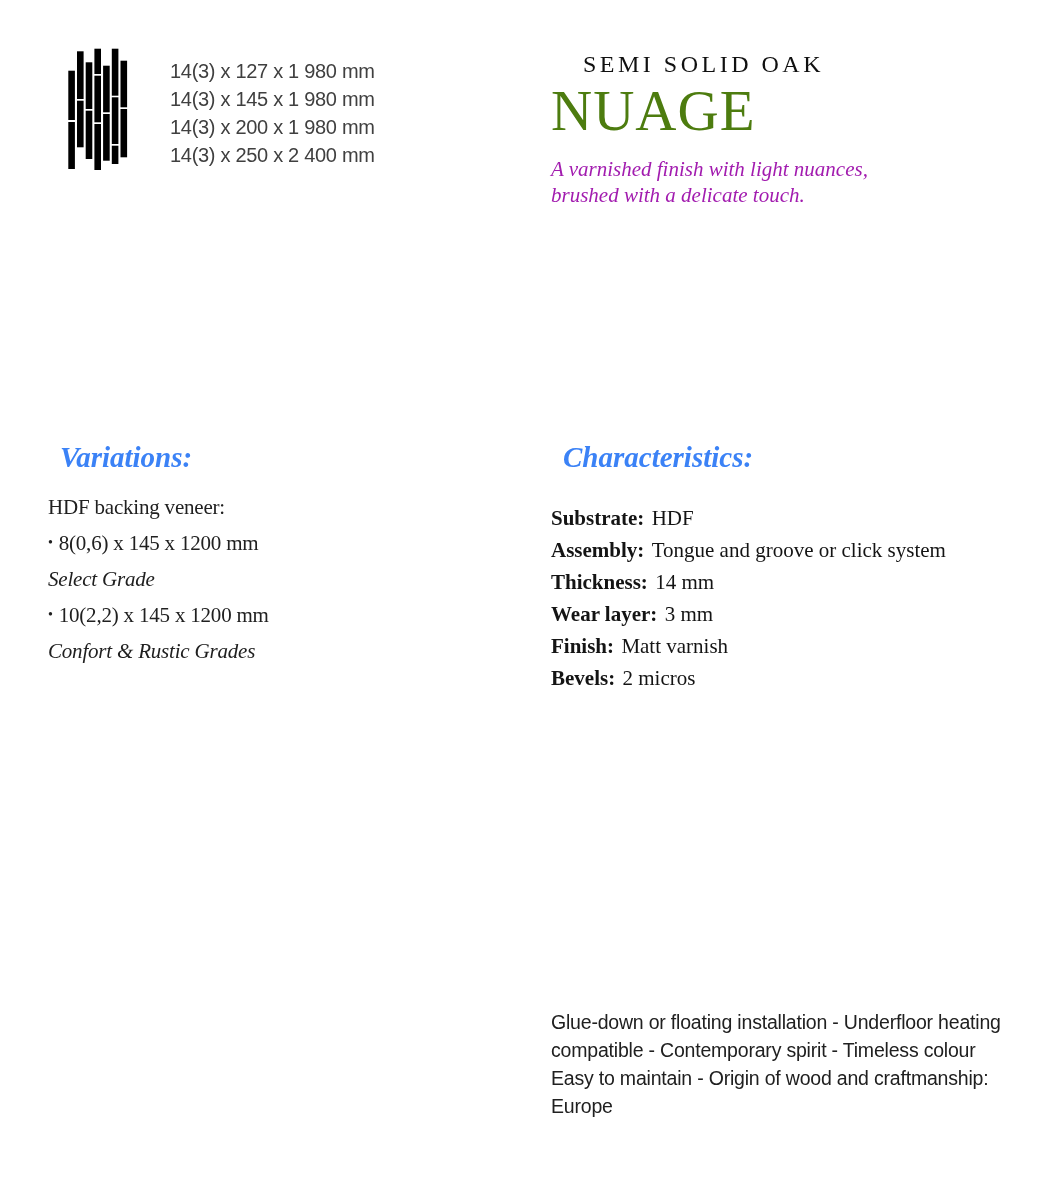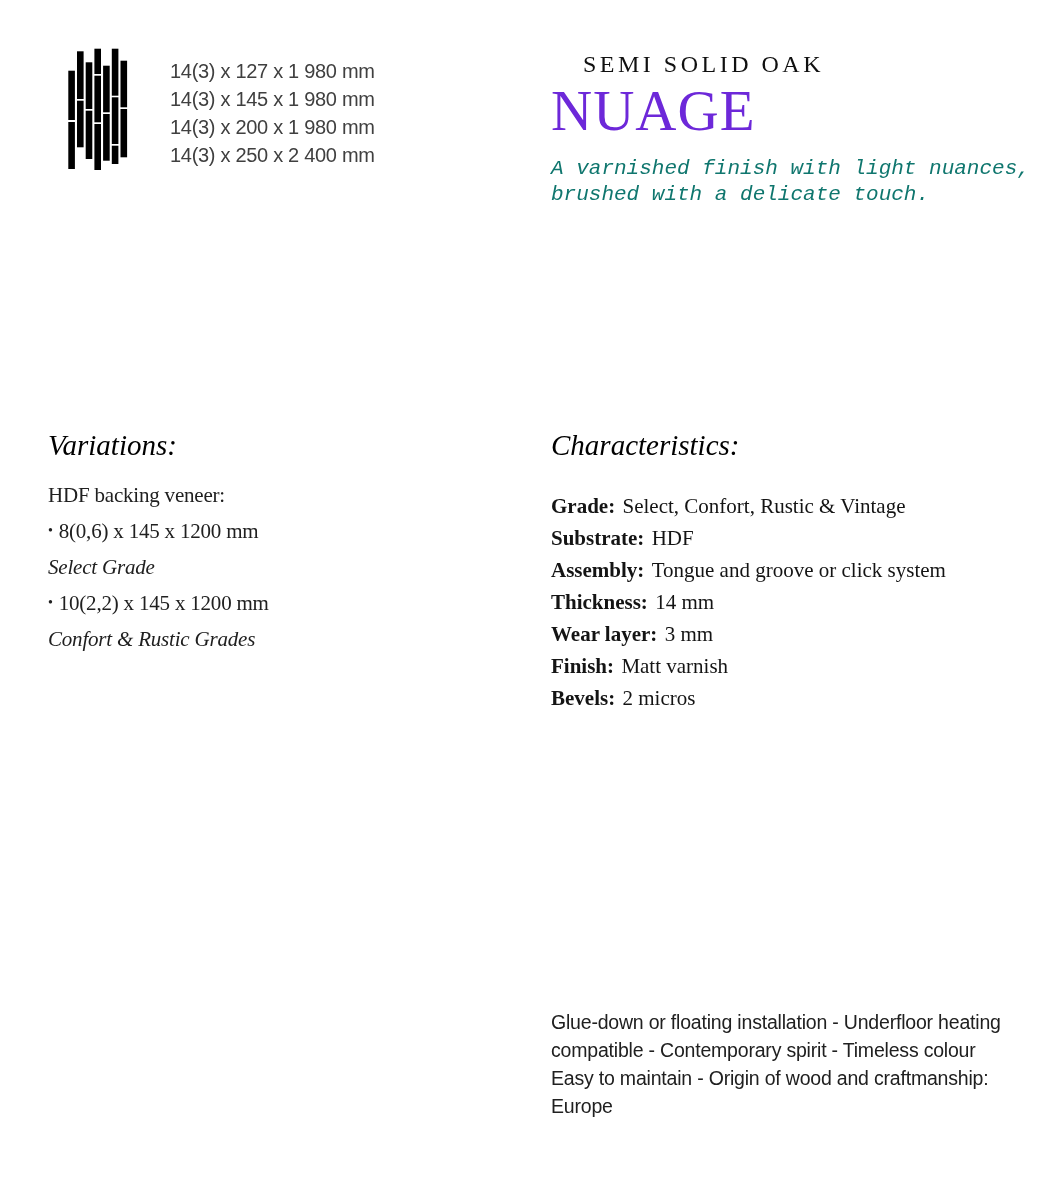--- a/index.html
+++ b/index.html
@@ -33,35 +33,35 @@
   .brand { position: absolute; left: 551px; top: 50px; }
   .category {
     font-family: "Liberation Serif", serif;
     font-size: 24px; letter-spacing: 3.5px;
     line-height: 1.2; color: #101010; margin-left: 32px;
   }
   .product {
     font-family: "Liberation Serif", serif;
     font-size: 57px; font-weight: 400;
     letter-spacing: 1px; line-height: 1;
-    margin: 3px 0 17px 0; color: #6d28d9;
+    margin: 3px 0 17px 0; color: #4d7c0f;
   }
   .tagline {
-    font-family: Liberation Mono, monospace;
+    font-family: Liberation Serif, serif;
     font-style: italic;
     font-size: 21px; line-height: 26px;
-    margin-top: 11px; color: #0f766e;
+    margin-top: 11px; color: #a21caf;
   }
 
   
   .section-heading {
     font-family: "Liberation Serif", serif;
-    font-style: italic; font-weight: 400;
+    font-style: italic; font-weight: 700;
     font-size: 29px; line-height: 1.1;
-    margin: 0; color: #000000;
+    margin: 12px; color: #3b82f6;
   }
 
   .variations { position: absolute; left: 48px; top: 430px; }
   .var-list {
     margin-top: 16px;
     font-size: 21px; line-height: 35.5px;
     letter-spacing: -0.2px;
     color: #202020;
     font-family: Liberation Serif, serif;
   }
@@ -143,21 +143,20 @@
       <div class="var-size">
         <span class="bullet">•</span><span>10(2,2) x 145 x 1200 mm</span>
       </div>
       <div class="var-grade">Confort &amp; Rustic Grades</div>
     </div>
   </section>
 
   <section class="characteristics">
     <h2 class="section-heading">Characteristics:</h2>
     <ul class="char-list">
-      <li><span class="char-label">Grade:</span><span class="char-value">Select, Confort, Rustic &amp; Vintage</span></li>
       <li><span class="char-label">Substrate:</span><span class="char-value">HDF</span></li>
       <li><span class="char-label">Assembly:</span><span class="char-value">Tongue and groove or click system</span></li>
       <li><span class="char-label">Thickness:</span><span class="char-value">14 mm</span></li>
       <li><span class="char-label">Wear layer:</span><span class="char-value">3 mm</span></li>
       <li><span class="char-label">Finish:</span><span class="char-value">Matt varnish</span></li>
       <li><span class="char-label">Bevels:</span><span class="char-value">2 micros</span></li>
     </ul>
   </section>
 
   <footer class="footer">

